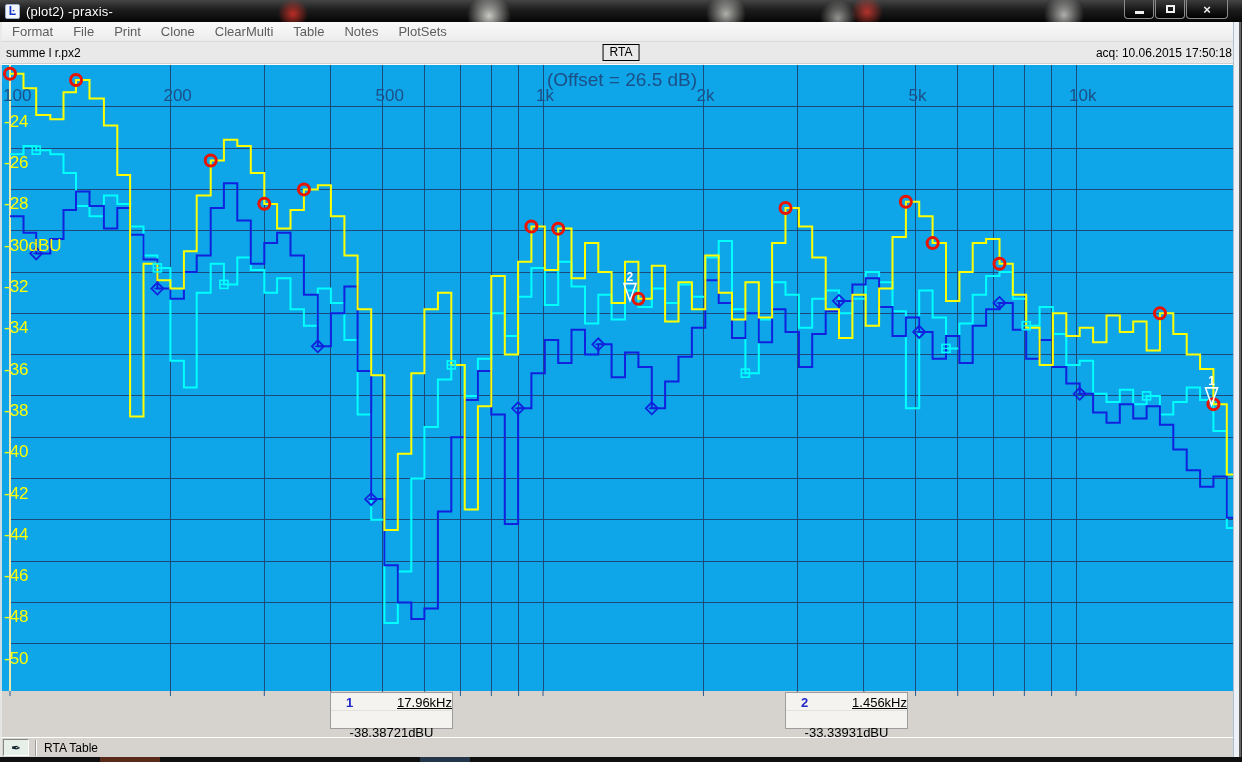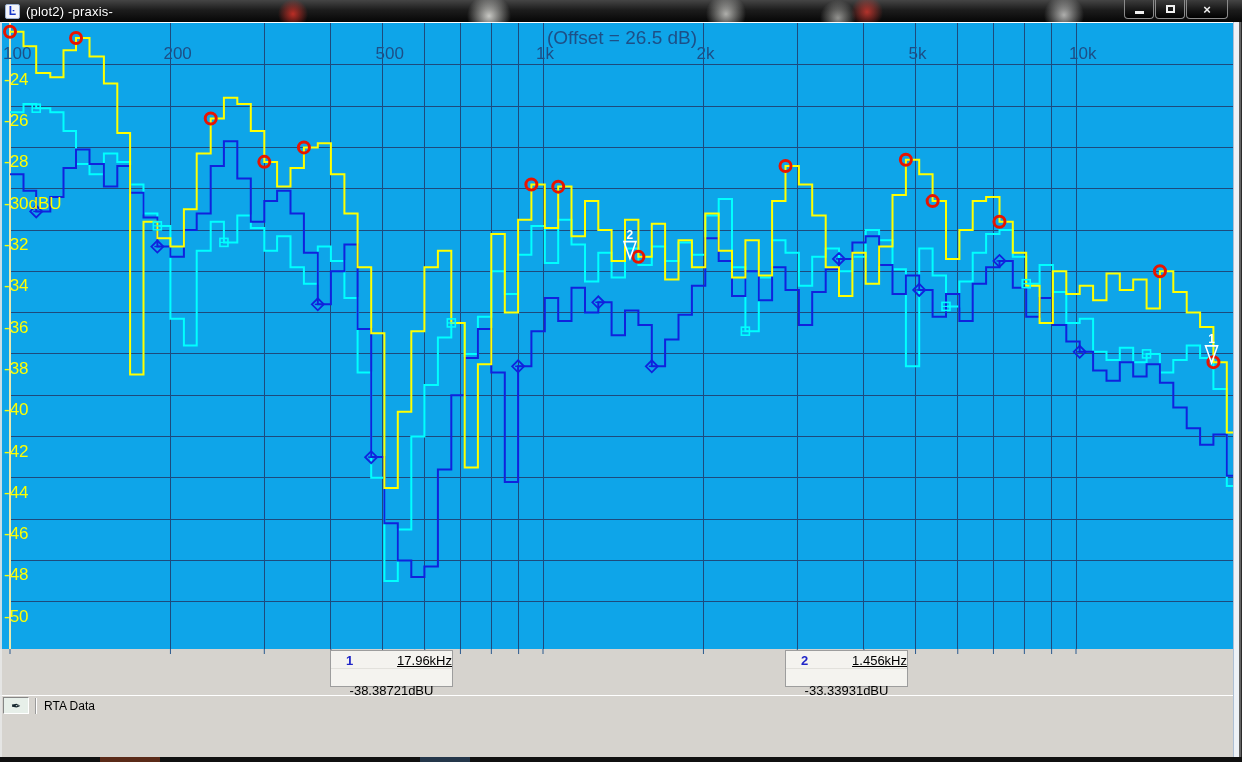--- a/index.html
+++ b/index.html
@@ -97,21 +97,36 @@
         </div>
       <div class="win-btn">
         <span class="glyph-max"></span>
         </div>
       <div class="win-btn close">
         <span class="glyph-close">×</span>
         </div>
     </div>
   </div>
 
-
+  <div class="menubar">
+    <span class="menu-item">Format</span>
+    <span class="menu-item">File</span>
+    <span class="menu-item">Print</span>
+    <span class="menu-item">Clone</span>
+    <span class="menu-item">ClearMulti</span>
+    <span class="menu-item">Table</span>
+    <span class="menu-item">Notes</span>
+    <span class="menu-item">PlotSets</span>
+  </div>
+
+  <div class="infobar">
+    <span class="file-label">summe l r.px2</span>
+    <span class="rta-box">RTA</span>
+    <span class="acq-label">acq: 10.06.2015 17:50:18</span>
+  </div>
 
   <div class="plot-wrap">
     <svg id="plot-svg" width="1242" height="627">
         <g stroke="#1d4a7d" stroke-width="1" shape-rendering="crispEdges">
           <line x1="10" y1="0" x2="10" y2="627"></line>
           <line x1="170.44898768890198" y1="0" x2="170.44898768890198" y2="627"></line>
           <line x1="264.3056287655801" y1="0" x2="264.3056287655801" y2="627"></line>
           <line x1="330.89797537780396" y1="0" x2="330.89797537780396" y2="627"></line>
           <line x1="382.5510123110981" y1="0" x2="382.5510123110981" y2="627"></line>
           <line x1="424.75461645448206" y1="0" x2="424.75461645448206" y2="627"></line>
@@ -279,19 +294,19 @@
       </div>
       <div class="clevel">-33.33931dBU</div>
     </div>
   </div>
 
   <div class="statusbar">
     <div class="status-icon-panel">
       <span>✒</span>
     </div>
     <div class="status-sep"></div>
-    <span class="status-text">RTA Data</span>
+    <span class="status-text">RTA Table</span>
   </div>
 
   <div class="left-border"></div>
   <div class="right-border"></div>
   <div class="bottom-edge"></div>
 </div>
 
 </body></html>

